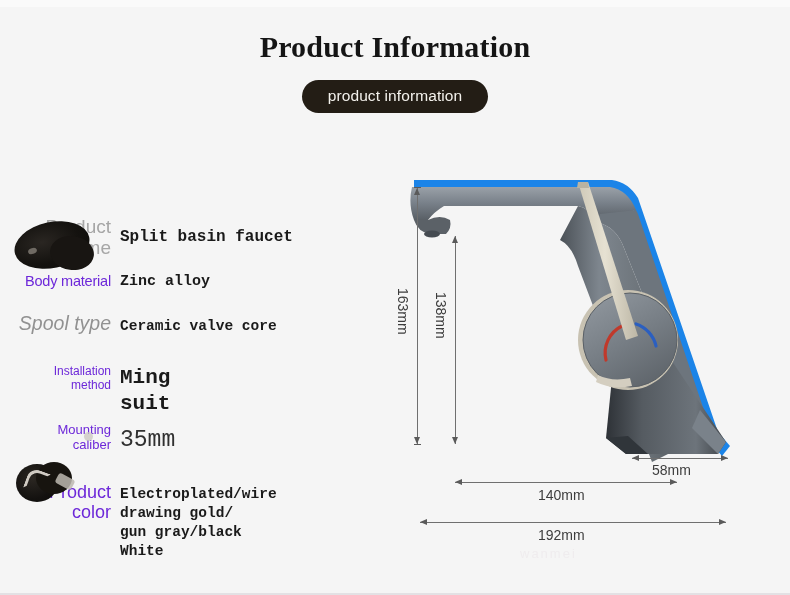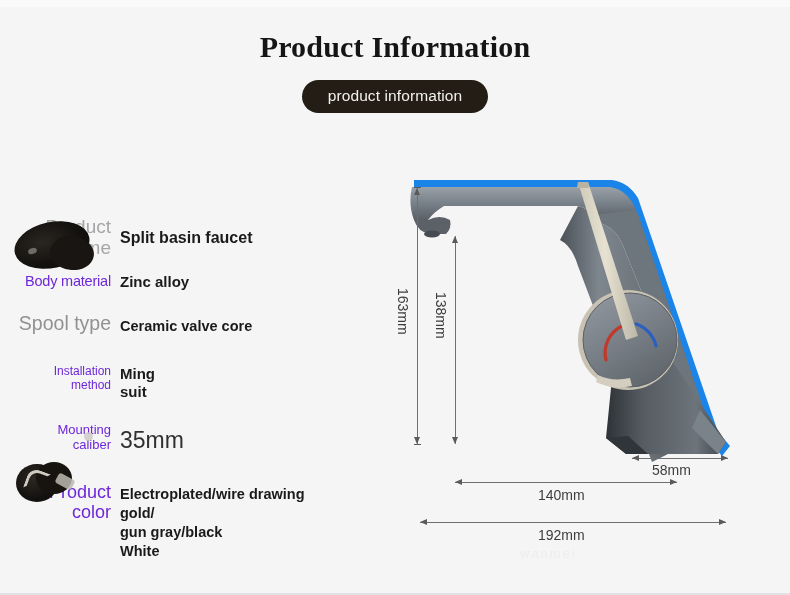--- a/index.html
+++ b/index.html
@@ -87,37 +87,38 @@
     box-sizing: border-box;
     font-weight: normal;
   }
   .spec-value {
     flex: 1 1 auto;
     color: #1a1a1a;
     font-size: 15px;
     font-weight: bold;
     line-height: 1.22;
     padding-top: 2px;
+    font-family: Liberation Mono, monospace;
   }
   
   .row-name      { margin-top: 0px;  height: 46px; }
   .row-name   .spec-label { font-size: 19px; color: #a6a6a6; line-height: 1.12; padding-top: 2px;}
   .row-name   .spec-value { font-size: 16px; padding-top: 14px; }
 
   .row-material  { height: 32px; }
   .row-material .spec-label { font-size: 14.5px; padding-top: 4px; letter-spacing:-.2px;}
   .row-material .spec-value { padding-top: 4px; }
 
   .row-spool     { height: 44px; }
-  .row-spool .spec-label { font-size: 19.5px; color:#919191; padding-top: 2px; }
+  .row-spool .spec-label { font-size: 19.5px; color:#919191; padding-top: 2px; font-style: italic; }
   .row-spool .spec-value { font-size: 14.5px; padding-top: 8px; }
 
   .row-install   { height: 48px; }
   .row-install .spec-label { font-size: 12px; padding-top: 2px; }
-  .row-install .spec-value { font-size: 15px; padding-top: 2px; }
+  .row-install .spec-value { font-size: 21px; padding-top: 2px; }
 
   .row-caliber   { height: 48px; }
   .row-caliber .spec-label { font-size: 13px; padding-top: 2px; }
   .row-caliber .spec-value {
     font-size: 23px;
     font-weight: normal;
     color: #303030;
     padding-top: 6px;
   }
 

